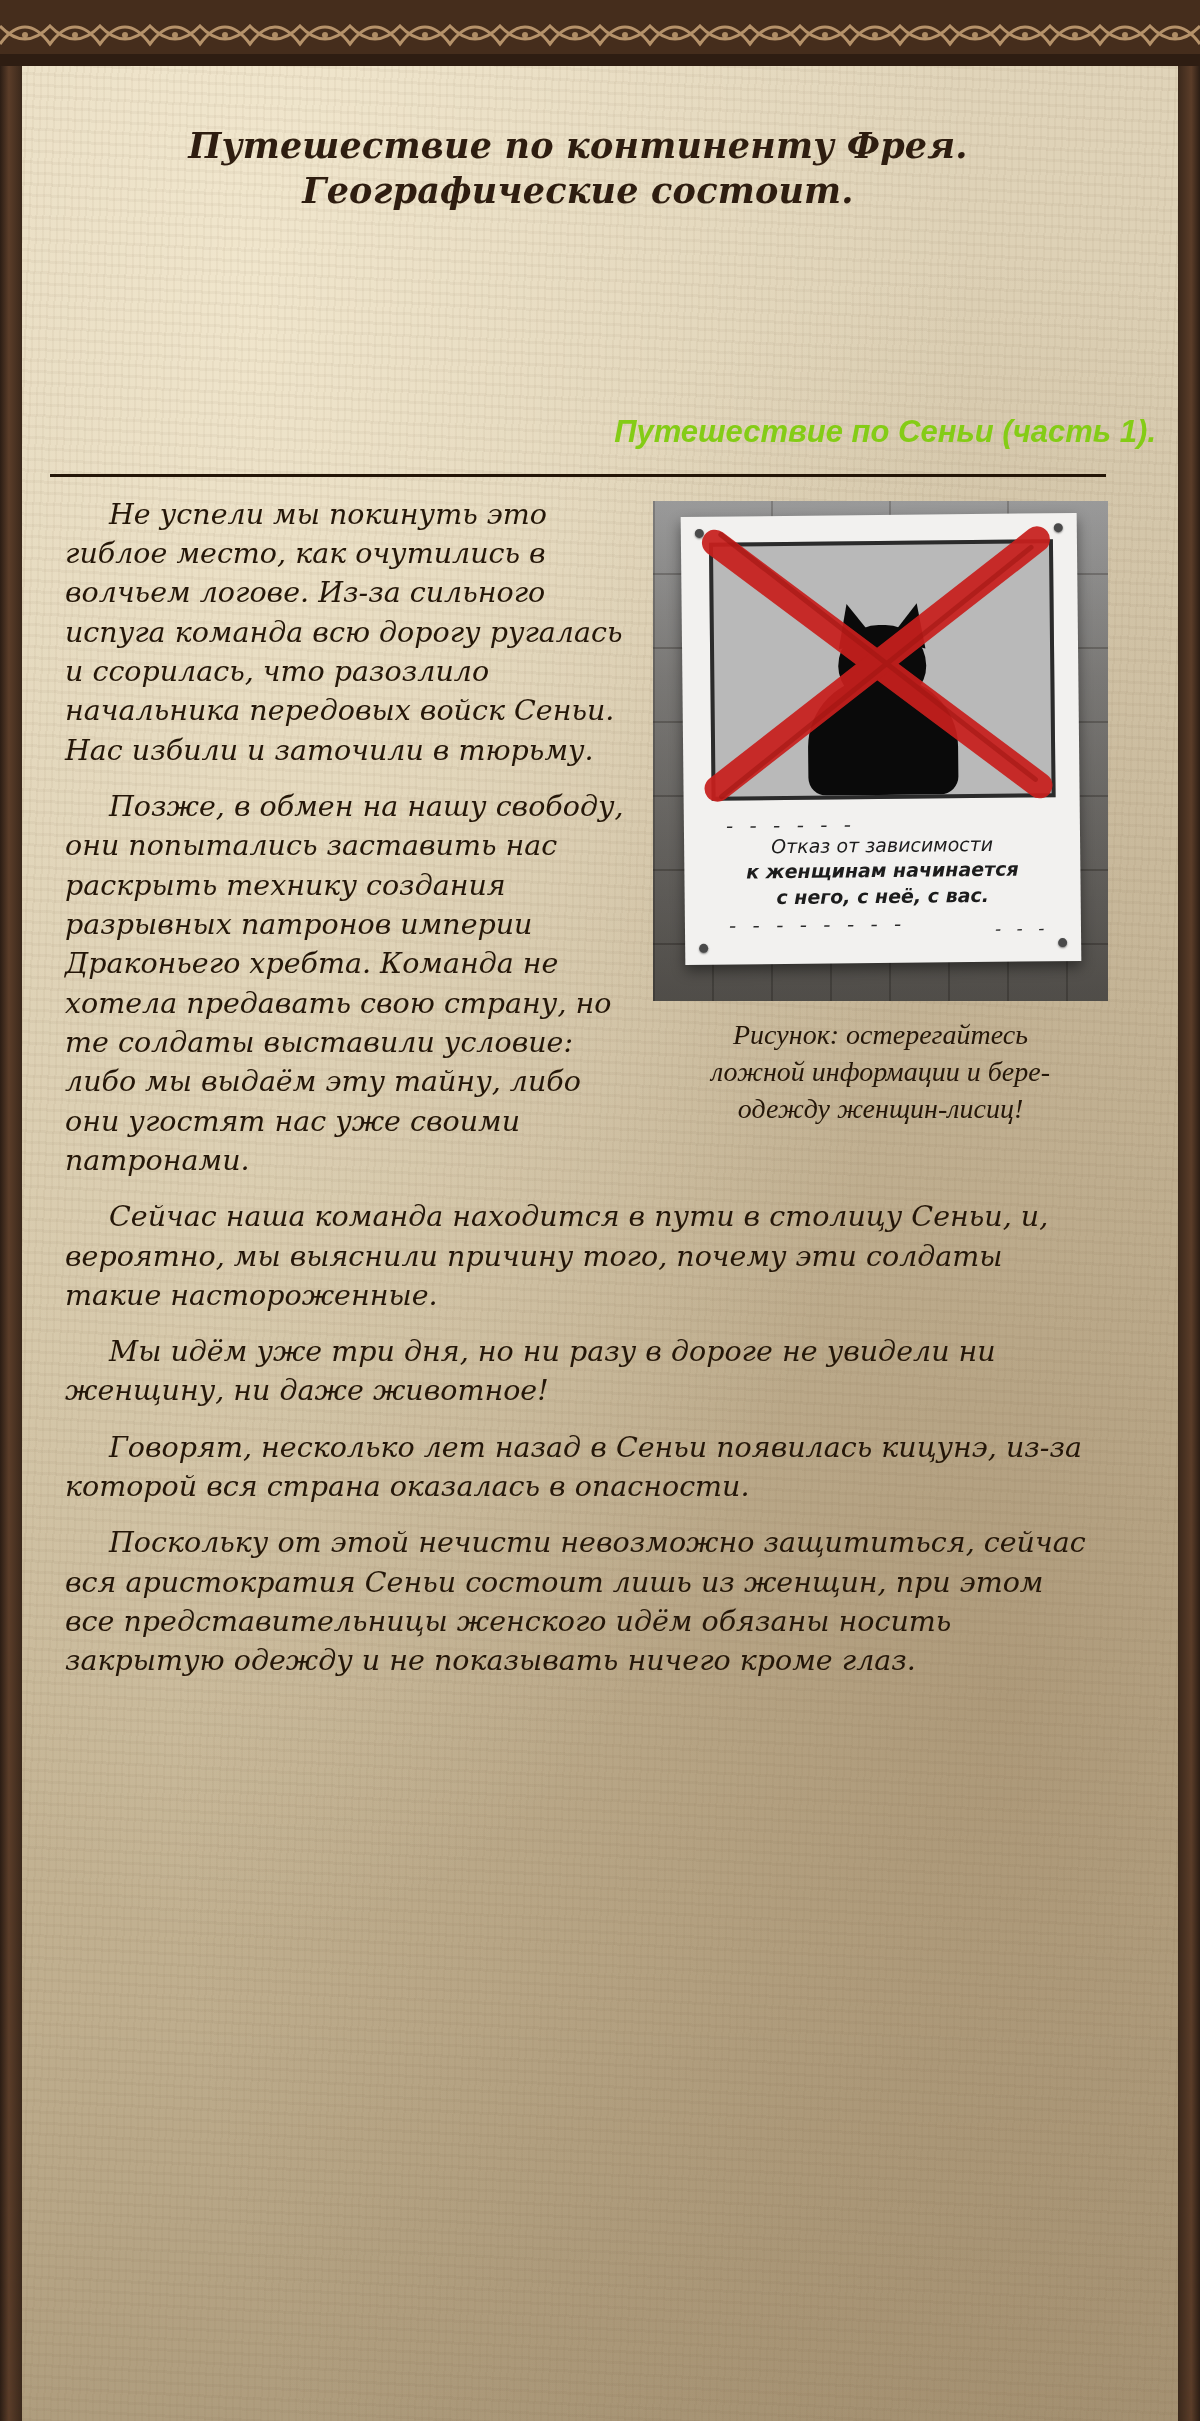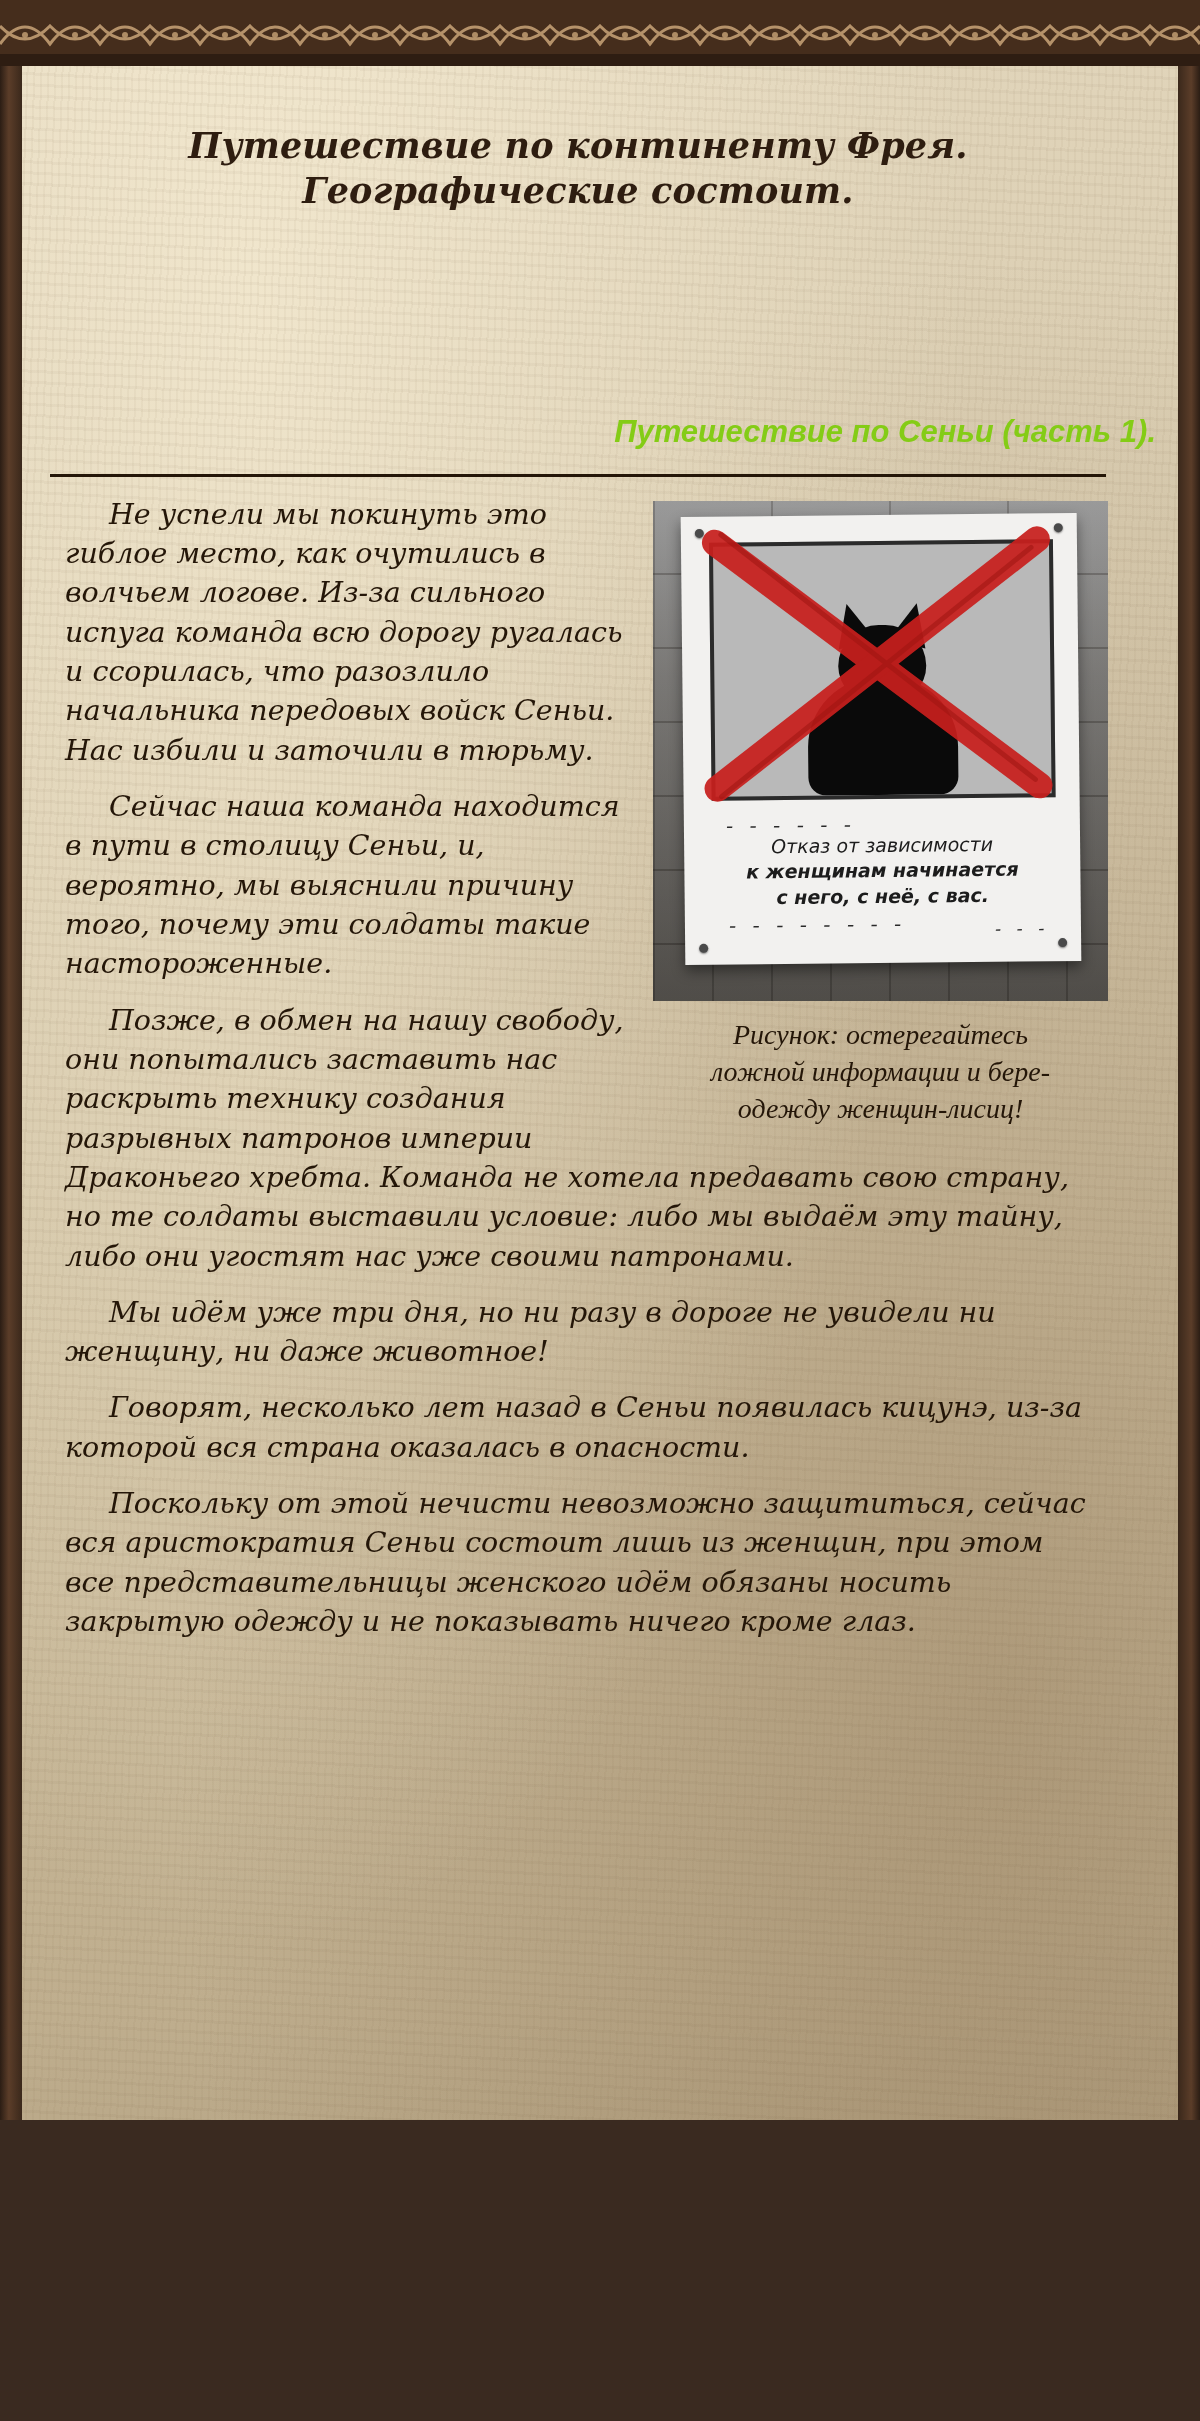--- a/index.html
+++ b/index.html
@@ -10,21 +10,21 @@
     width: 1200px;
     height: 2421px;
     background: #3a2a20;
     font-family: "DejaVu Sans", sans-serif;
     overflow: hidden;
   }
 
   .page {
     position: relative;
     width: 1200px;
-    height: 2120px;
+    height: 2421px;
     background: #6b4a33;
     overflow: hidden;
   }
 
   
   .side-left, .side-right {
     position: absolute;
     top: 0;
     bottom: 0;
     width: 22px;
@@ -376,21 +376,21 @@
         </div>
 
         <div class="fig-caption">
           <div>Рисунок: остерегайтесь</div>
           <div>ложной информации и бере-</div>
           <div>одежду женщин-лисиц!</div>
         </div>
       </div>
 
       <p>Не успели мы покинуть это гиблое место, как очутились в волчьем логове. Из-за сильного испуга команда всю дорогу ругалась и ссорилась, что разозлило начальника передовых войск Сеньи. Нас избили и заточили в тюрьму.</p>
+      <p>Позже, в обмен на нашу свободу, они попытались заставить нас раскрыть технику создания разрывных патронов империи Драконьего хребта. Команда не хотела предавать свою страну, но те солдаты выставили условие: либо мы выдаём эту тайну, либо они угостят нас уже своими патронами.</p>
       <p>Сейчас наша команда находится в пути в столицу Сеньи, и, вероятно, мы выяснили причину того, почему эти солдаты такие настороженные.</p>
-      <p>Позже, в обмен на нашу свободу, они попытались заставить нас раскрыть технику создания разрывных патронов империи Драконьего хребта. Команда не хотела предавать свою страну, но те солдаты выставили условие: либо мы выдаём эту тайну, либо они угостят нас уже своими патронами.</p>
       <p>Мы идём уже три дня, но ни разу в дороге не увидели ни женщину, ни даже животное!</p>
       <p>Говорят, несколько лет назад в Сеньи появилась кицунэ, из-за которой вся страна оказалась в опасности.</p>
       <p>Поскольку от этой нечисти невозможно защититься, сейчас вся аристократия Сеньи состоит лишь из женщин, при этом все представительницы женского идём обязаны носить закрытую одежду и не показывать ничего кроме глаз.</p>
 
     </div>
   </div>
 </div>
 
 </body></html>

